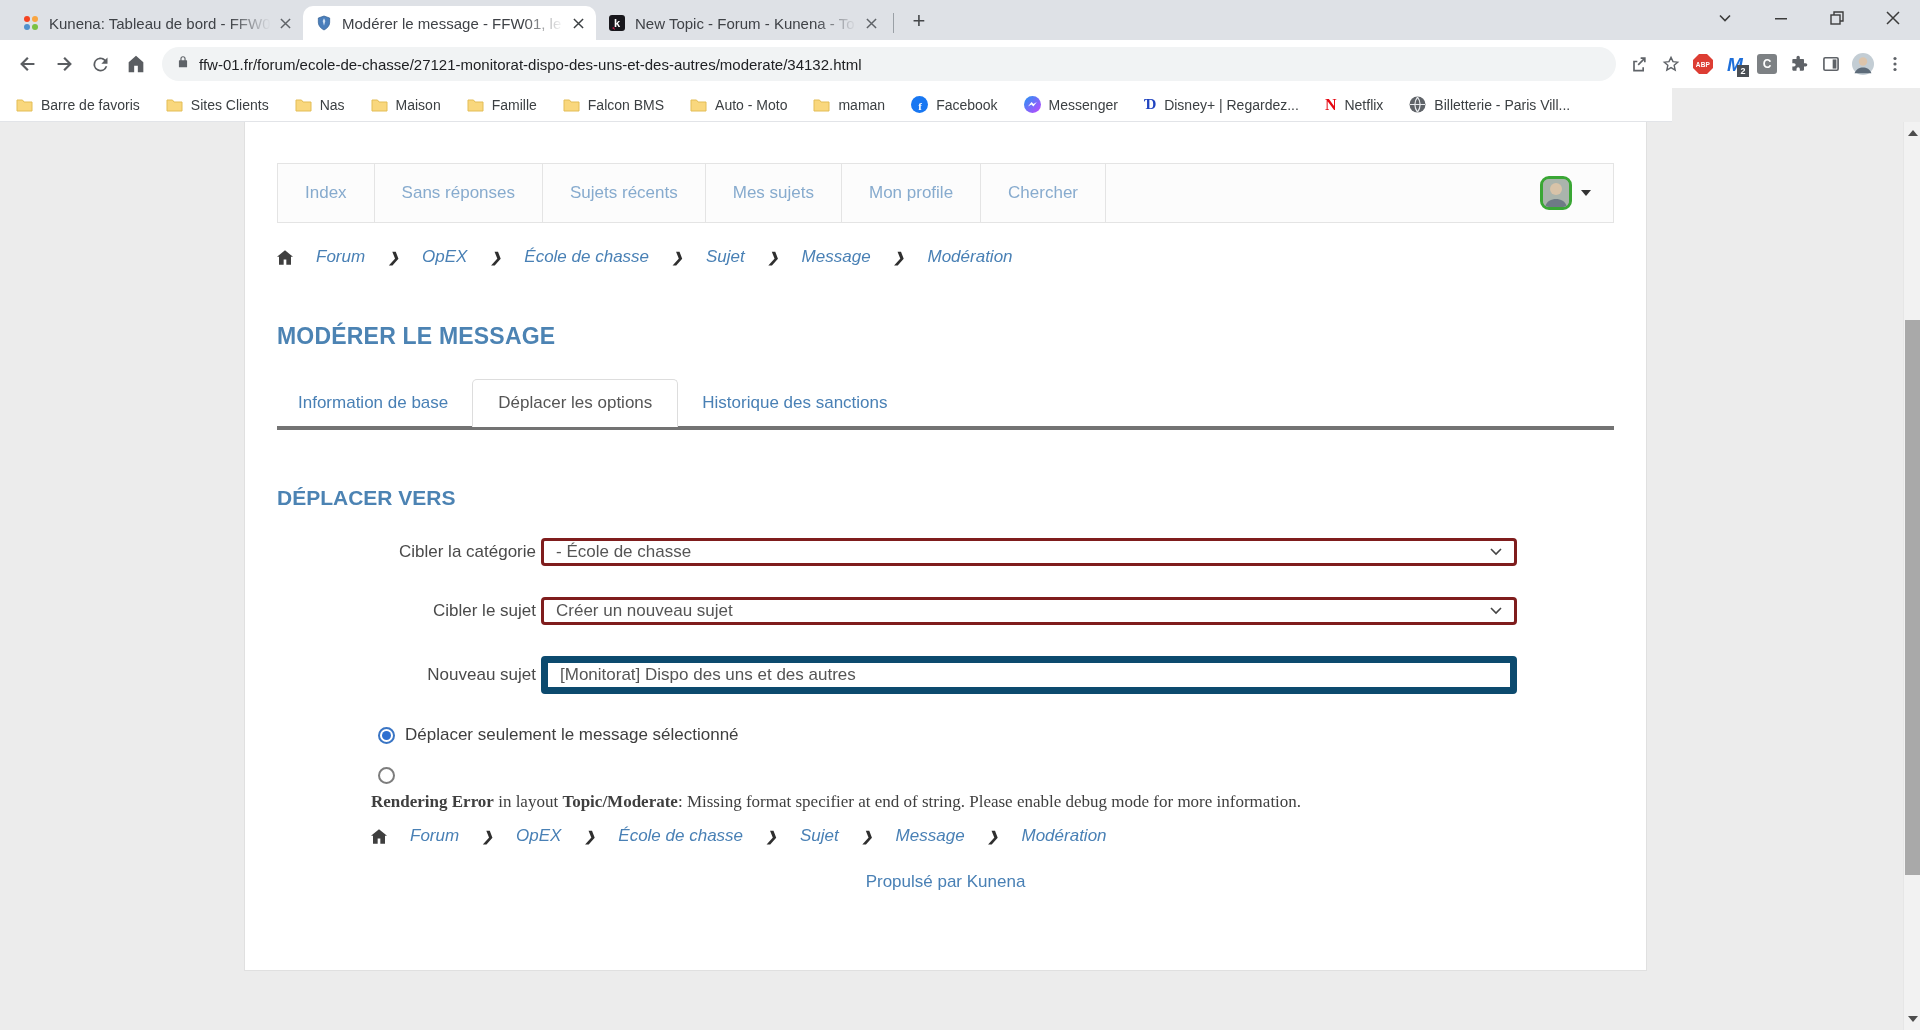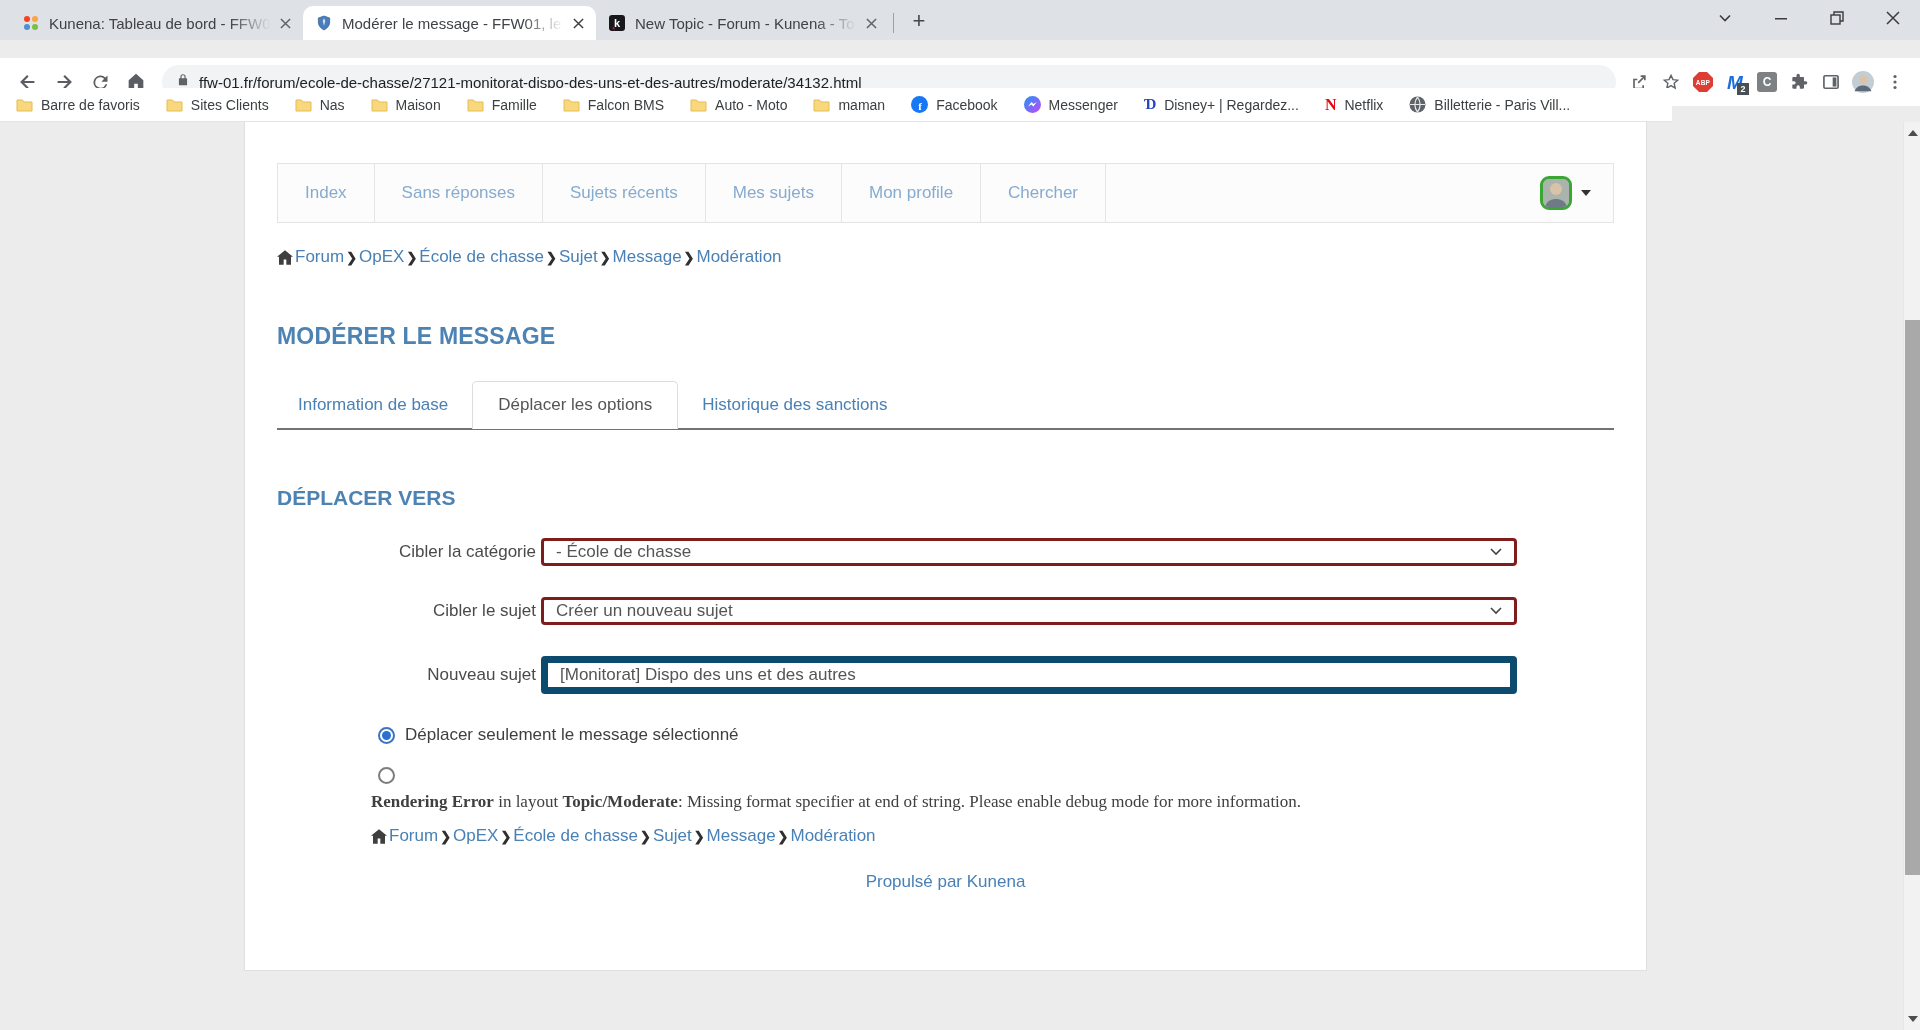--- a/index.html
+++ b/index.html
@@ -10,21 +10,21 @@
   .tabbar { position:absolute; top:0; left:0; width:1920px; height:40px; background:#dee1e6; display:flex; align-items:flex-end; padding-left:10px; }
   .tab { width:293px; height:34px; display:flex; align-items:center; padding:0 8px 0 12px; border-radius:10px 10px 0 0; color:#3f4247; font-size:15px; position:relative; }
   .tab.active { background:#fff; }
   .favicon { width:18px; height:18px; margin-right:9px; flex:none; display:flex; align-items:center; justify-content:center; }
   .tab-title { flex:1; overflow:hidden; white-space:nowrap; -webkit-mask-image:linear-gradient(90deg,#000 80%,transparent 98%); mask-image:linear-gradient(90deg,#000 80%,transparent 98%); }
   .tab-close { width:20px; height:20px; flex:none; display:flex; align-items:center; justify-content:center; border-radius:50%; }
   .tab-sep { width:1px; height:20px; background:#9aa0a6; margin:0 4px 7px 4px; }
   .newtab { width:30px; height:30px; margin:0 0 4px 6px; display:flex; align-items:center; justify-content:center; font-size:22px; font-weight:300; color:#45474a; border-radius:50%; }
   .winctl { position:absolute; right:20px; top:0; height:40px; display:flex; align-items:center; gap:42px; }
 
-  .toolbar { position:absolute; top:58px; left:0; width:1920px; height:48px; background:#fff; display:flex; align-items:center; padding:0 10px; }
+  .toolbar { position:absolute; top:40px; left:0; width:1920px; height:48px; background:#fff; display:flex; align-items:center; padding:0 10px; }
   .navbtn { width:36px; height:36px; display:flex; align-items:center; justify-content:center; flex:none; border-radius:50%; }
   .omnibox { flex:1; height:34px; background:#f1f3f4; border-radius:17px; display:flex; align-items:center; padding:0 14px; margin:0 8px; min-width:0; }
   .url { font-size:15px; color:#202124; margin-left:9px; white-space:nowrap; overflow:hidden; }
   .tb-right { display:flex; align-items:center; gap:10px; padding:0 4px; }
   .ext { position:relative; width:22px; height:22px; display:flex; align-items:center; justify-content:center; }
   .abp { width:20px; height:20px; background:#dd3d33; color:#fff; font-size:6.5px; font-weight:bold; display:flex; align-items:center; justify-content:center; clip-path:polygon(30% 0,70% 0,100% 30%,100% 70%,70% 100%,30% 100%,0 70%,0 30%); letter-spacing:.2px; }
   .mb { color:#1e6fd9; font-weight:bold; font-style:italic; font-size:19px; line-height:1; }
   .badge2 { position:absolute; right:-3px; bottom:-2px; width:12px; height:12px; background:#4a4f54; color:#fff; font-size:9px; font-style:normal; font-weight:bold; display:flex; align-items:center; justify-content:center; }
   .cic { width:20px; height:20px; background:#7d8184; border-radius:3px; color:#fff; font-size:12px; font-weight:bold; display:flex; align-items:center; justify-content:center; }
 
@@ -38,27 +38,27 @@
   .card { position:absolute; left:244px; top:0; width:1403px; height:849px; background:#fff; border:1px solid #e0e0e0; border-top:none; }
   .inner { padding:0 32px; }
 
   .knav { margin-top:41px; display:flex; align-items:stretch; border:1px solid #e4e4e4; background:#fcfcfc; height:60px; }
   .knav-item { display:flex; align-items:center; padding:0 27px; border-right:1px solid #e4e4e4; color:#87abce; font-size:17px; }
   .knav-spacer { flex:1; }
   .knav-user { display:flex; align-items:center; gap:9px; padding-right:22px; }
   .avatar-forum { width:32px; height:34px; border:3px solid #3aa735; border-radius:9px; overflow:hidden; background:#9fb0a6; display:block; }
   .caret-down { width:0; height:0; border:5px solid transparent; border-top:6px solid #333; margin-top:5px; }
 
-  .crumbs { display:flex; align-items:center; gap:2px; margin-top:24px; font-size:17px; }
+  .crumbs { display:flex; align-items:center; gap:23px; margin-top:24px; font-size:17px;font-style:italic; }
   .crumb-link { color:#4980b5; }
   .crumb-sep { color:#2f2f2f; font-size:13px; font-weight:bold; }
 
   .ptitle { margin-top:56px; color:#4c83b3; font-size:23px; font-weight:600; letter-spacing:.2px; }
 
-  .ktabs { margin-top:30px; display:flex; align-items:flex-end; border-bottom:2px solid #737373; height:50px; }
+  .ktabs { margin-top:30px; display:flex; align-items:flex-end; border-bottom:4px solid #737373; height:50px; }
   .ktab-link { color:#4980b5; font-size:17px; padding:13px 21px; }
   .ktab-active { background:#fff; border:1px solid #ddd; border-bottom:1px solid #fff; border-radius:5px 5px 0 0; color:#555; font-size:17px; padding:13px 25px; margin:10px 3px -1px 3px; }
 
   .section-title { margin-top:56px; color:#4c83b3; font-size:21px; font-weight:600; }
 
   .kform { margin-top:28px; }
   .frow { display:flex; align-items:center; margin-bottom:31px; }
   .flabel { width:264px; text-align:right; padding-right:5px; color:#4a4a4a; font-size:17px; flex:none; }
   .fselect { width:976px; height:28px; border:3px solid #7f1d1d; border-radius:4px; background:#fff; display:flex; align-items:center; justify-content:space-between; padding:0 12px; font-size:17px; color:#555; }
   .finput { width:976px; height:38px; border:7px solid #0c4a6e; border-radius:4px; background:#fff; padding:0 12px; font-size:17px; color:#555; font-family:"Liberation Sans", sans-serif; }

